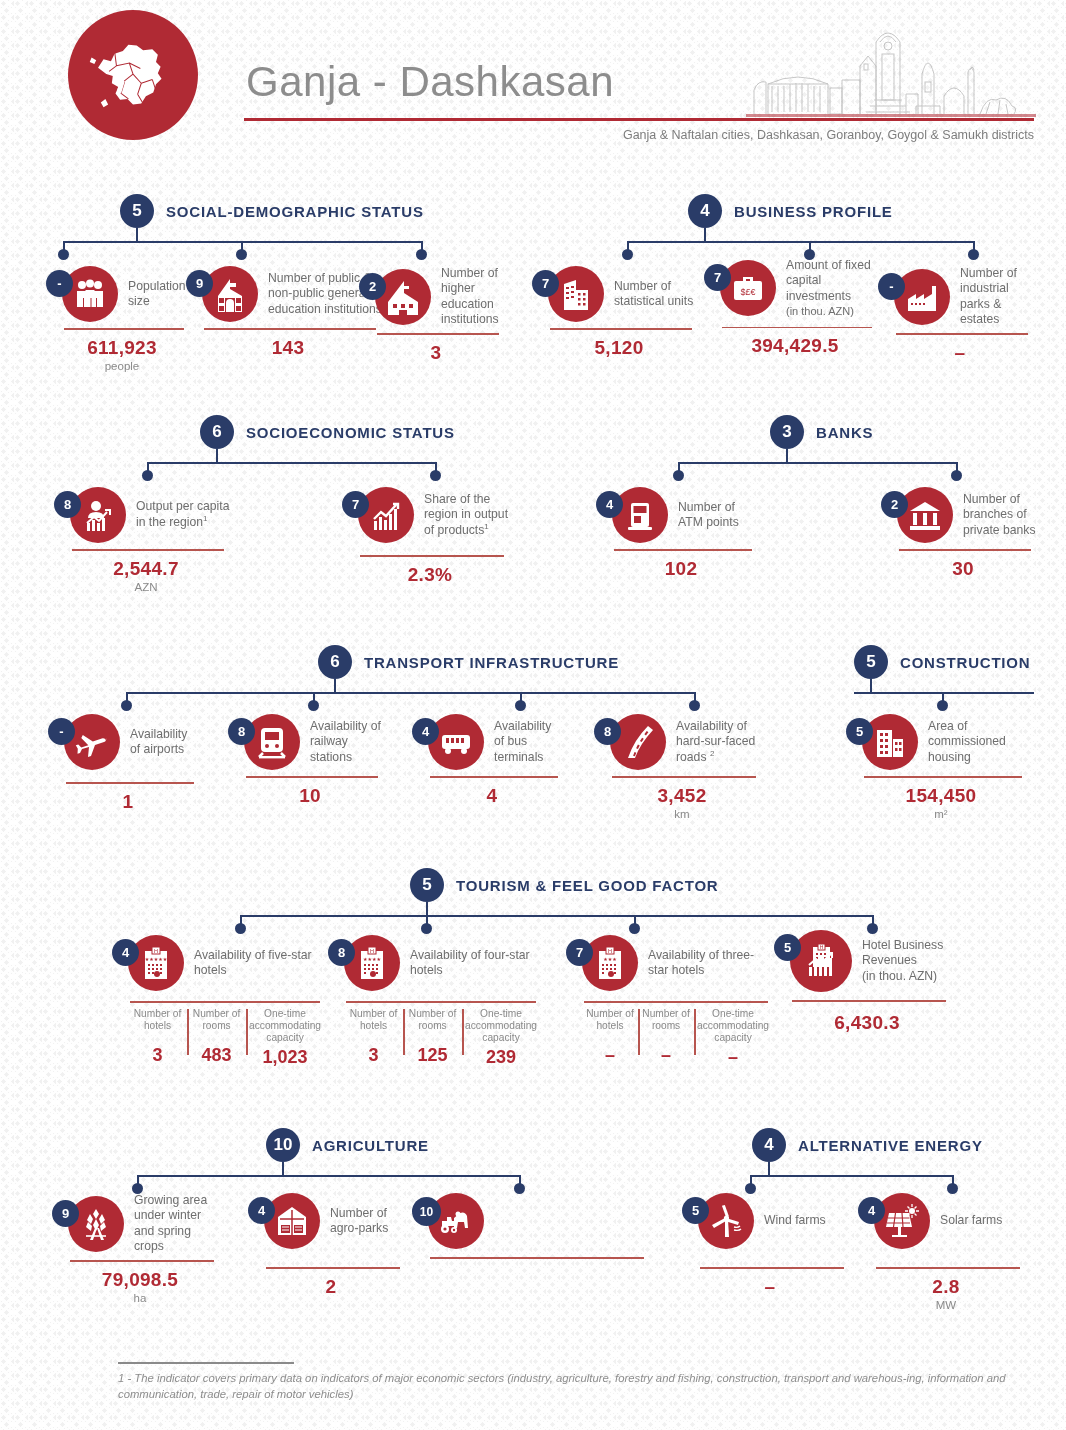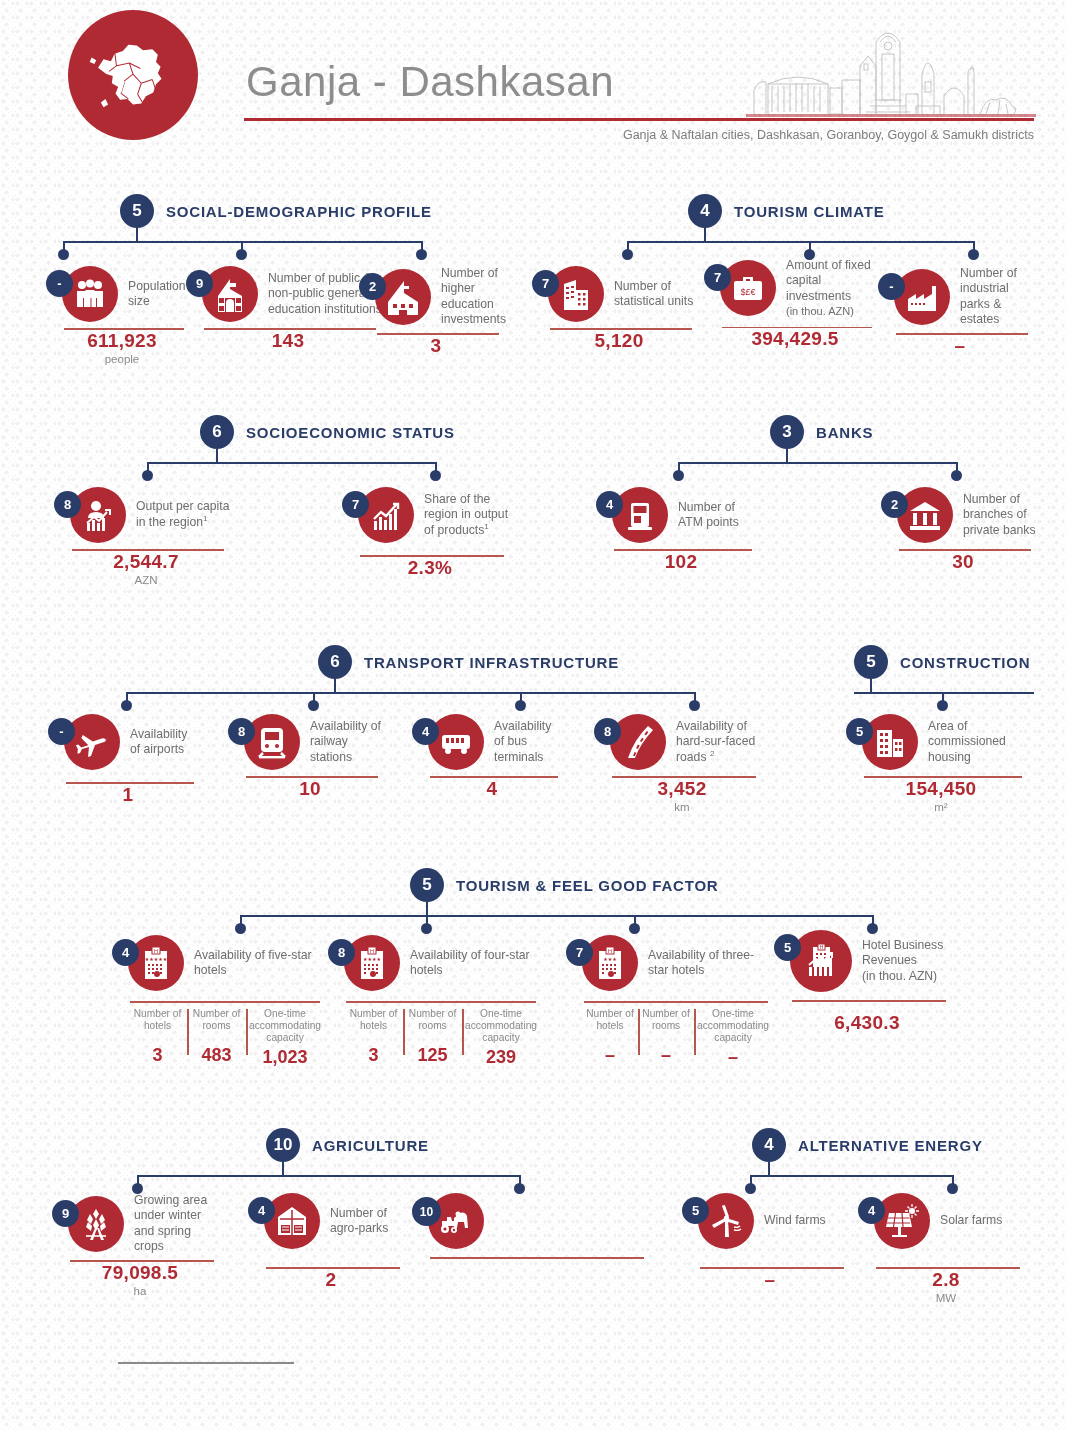--- a/index.html
+++ b/index.html
@@ -61,21 +61,21 @@
   .m-badge{
     position:absolute;left:-16px;top:4px;width:27px;height:27px;border-radius:50%;
     background:#2a3c68;color:#fff;display:flex;align-items:center;justify-content:center;
     font-size:13px;font-weight:bold;z-index:3;
   }
   .m-badge.wide{width:29px;height:29px;font-size:12px;}
   .m-label{font-size:12.2px;line-height:1.25;color:#6e6e6e;margin-left:10px;}
   .m-label .sup{font-size:8px;vertical-align:super;}
   .m-rule{height:1.6px;background:#b7554f;margin-top:6px;}
   .m-value{
-    text-align:center;font-size:19px;font-weight:bold;color:#b02a34;
+    text-align:center;font-size:19px;font-weight:bold;color:#b02a34;margin-top:7px;
     letter-spacing:.3px;
   }
   .m-unit{text-align:center;font-size:11.5px;color:#8a8a8a;margin-top:1px;}
 
   
   .subtable{display:flex;margin-top:5px;}
   .subcol{flex:1;text-align:center;position:relative;padding:0 3px;}
   .subcol + .subcol::before{
     content:"";position:absolute;left:0;top:1px;width:1.6px;height:46px;background:#b7554f;
   }
@@ -130,21 +130,21 @@
         <path d="M234,110 q6,-18 16,-14 q10,-6 16,6 q6,2 2,8"></path>
         <path d="M240,110 l4,-12 M252,110 l2,-14 M262,110 l-2,-10"></path>
       </g>
       <rect x="0" y="110" width="290" height="3" fill="#b02a34"></rect>
     </svg>
     <div id="subtitle">Ganja &amp; Naftalan cities, Dashkasan, Goranboy, Goygol &amp; Samukh districts</div>
   </div>
 
   <div class="sec-head" style="left:120px;top:194px;">
     <div class="sec-num">5</div>
-    <div class="sec-title">SOCIAL-DEMOGRAPHIC PROFILE</div>
+    <div class="sec-title">SOCIAL-DEMOGRAPHIC STATUS</div>
   </div>
   <div class="topstub" style="left:136px;top:228px;"></div>
   <div class="conn" style="left:63px;top:241px;width:360px;">
     <div class="hbar" style="width:360px;"></div>
     <div class="vstub" style="left:0;top:0;height:10px;"></div>
     <div class="vstub" style="left:178px;top:0;height:10px;"></div>
     <div class="vstub" style="left:358px;top:0;height:10px;"></div>
     <div class="dot" style="left:-5px;top:8px;"></div>
     <div class="dot" style="left:173px;top:8px;"></div>
     <div class="dot" style="left:353px;top:8px;"></div>
@@ -193,29 +193,29 @@
       <div class="m-circle">
         <div class="m-badge">2</div>
         <svg viewBox="0 0 36 36">
           <path d="M19,2 v5 h5 v3 h-5 v4 l14,9 v13 h-30 v-13 z"></path>
           <rect x="8" y="25" width="4" height="4" fill="#b02a34"></rect>
           <rect x="16" y="25" width="4" height="4" fill="#b02a34"></rect>
           <rect x="24" y="25" width="4" height="4" fill="#b02a34"></rect>
           <rect x="14" y="31" width="8" height="5" fill="#b02a34"></rect>
         </svg>
       </div>
-      <div class="m-label">Number of higher education investments</div>
+      <div class="m-label">Number of higher education institutions</div>
     </div>
     <div class="m-rule" style="width:122px;margin-left:2px;"></div>
     <div class="m-value" style="width:122px;">3</div>
   </div>
 
   <div class="sec-head" style="left:688px;top:194px;">
     <div class="sec-num">4</div>
-    <div class="sec-title">TOURISM CLIMATE</div>
+    <div class="sec-title">BUSINESS PROFILE</div>
   </div>
   <div class="topstub" style="left:704px;top:228px;"></div>
   <div class="conn" style="left:627px;top:241px;width:348px;">
     <div class="hbar" style="width:348px;"></div>
     <div class="vstub" style="left:0;top:0;height:10px;"></div>
     <div class="vstub" style="left:182px;top:0;height:10px;"></div>
     <div class="vstub" style="left:346px;top:0;height:10px;"></div>
     <div class="dot" style="left:-5px;top:8px;"></div>
     <div class="dot" style="left:177px;top:8px;"></div>
     <div class="dot" style="left:341px;top:8px;"></div>
@@ -812,15 +812,16 @@
       </div>
       <div class="m-label">Solar farms</div>
     </div>
     <div class="m-rule" style="width:144px;margin-left:2px;margin-top:18px;"></div>
     <div class="m-value" style="width:144px;">2.8</div>
     <div class="m-unit" style="width:144px;">MW</div>
   </div>
 
   <div id="footnotes">
     <div id="fn-rule"></div>
+    <p>1 - The indicator covers primary data on indicators of major economic sectors (industry, agriculture, forestry and fishing, construction, transport and warehous-ing, information and communication, trade, repair of  motor vehicles)</p>
   </div>
 
 </div>
 
 </body></html>

